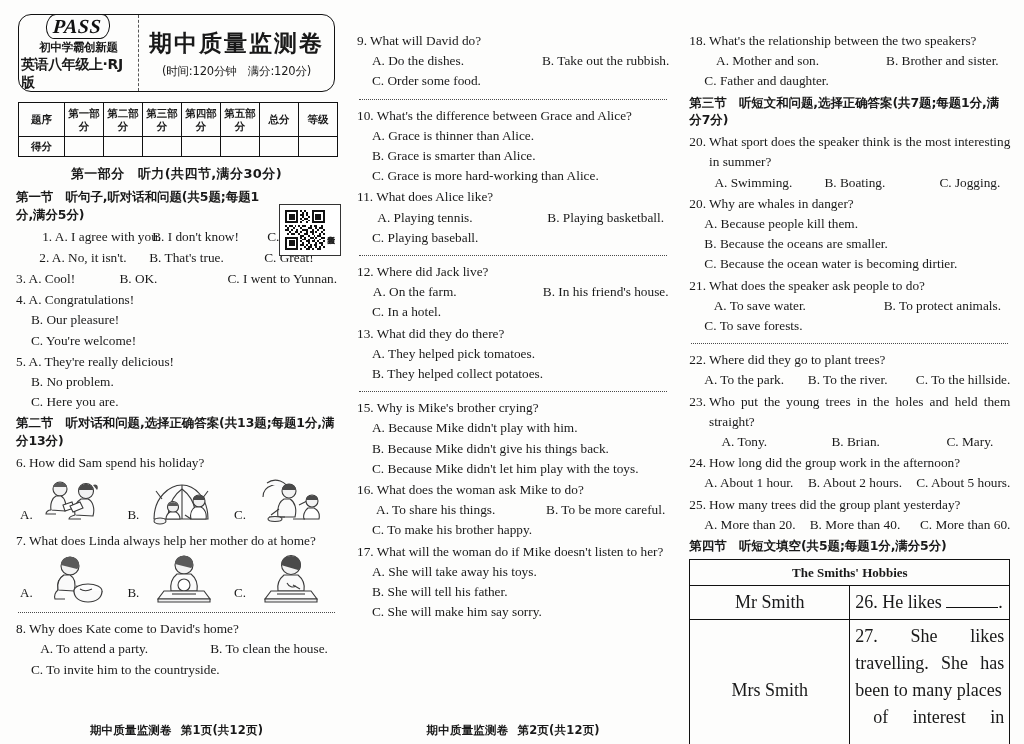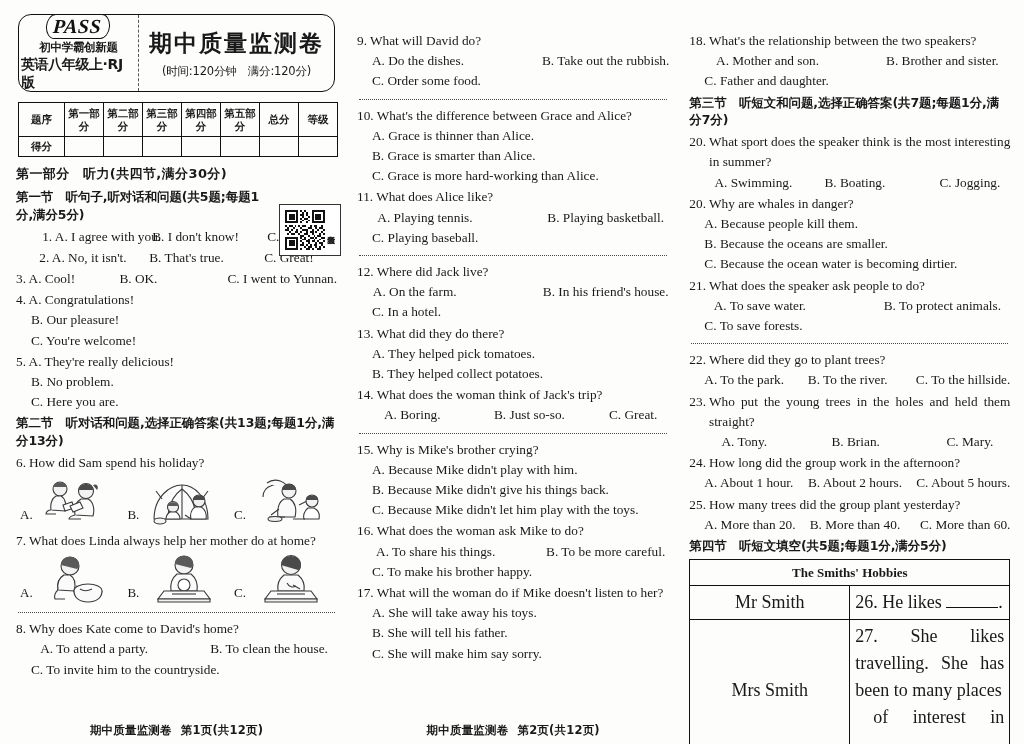--- a/index.html
+++ b/index.html
@@ -89,21 +89,21 @@
     font-size: 10.5px;
     font-weight: bold;
     line-height: 1.15;
     height: 20px;
   }
   table.score tr.head td { height: 34px; }
   table.score td.lbl { width: 46px; }
 
   
   .part-title {
-    text-align: left;
+    text-align: center;
     font-family: "DejaVu Sans", sans-serif;
     font-weight: bold;
     font-size: 13px;
     letter-spacing: 0.4px;
     margin: 5px 0 5px 0;
   }
   .sec-head {
     font-family: "DejaVu Sans", sans-serif;
     font-weight: bold;
     font-size: 12.5px;
@@ -636,33 +636,20 @@
         <div class="q-stem">
             <span class="q-num">13.</span>
           <span class="q-text">What did they do there?</span>
           </div>
         <div class="opts">
           <div class="opt">A. They helped pick tomatoes.</div>
           <div class="opt">B. They helped collect potatoes.</div>
         </div>
       </div>
 
-      <div class="q">
-        <div class="q-stem">
-            <span class="q-num">14.</span>
-          <span class="q-text">What does the woman think of Jack's trip?</span>
-          </div>
-        <div class="opts">
-          <div class="opt-row three-col-w">
-            <span class="o">A. Boring.</span>
-            <span class="o">B. Just so-so.</span>
-            <span class="o">C. Great.</span>
-          </div>
-        </div>
-      </div>
 
       <div class="dots"></div>
 
       <div class="q">
         <div class="q-stem">
             <span class="q-num">15.</span>
           <span class="q-text">Why is Mike's brother crying?</span>
           </div>
         <div class="opts">
           <div class="opt">A. Because Mike didn't play with him.</div>

